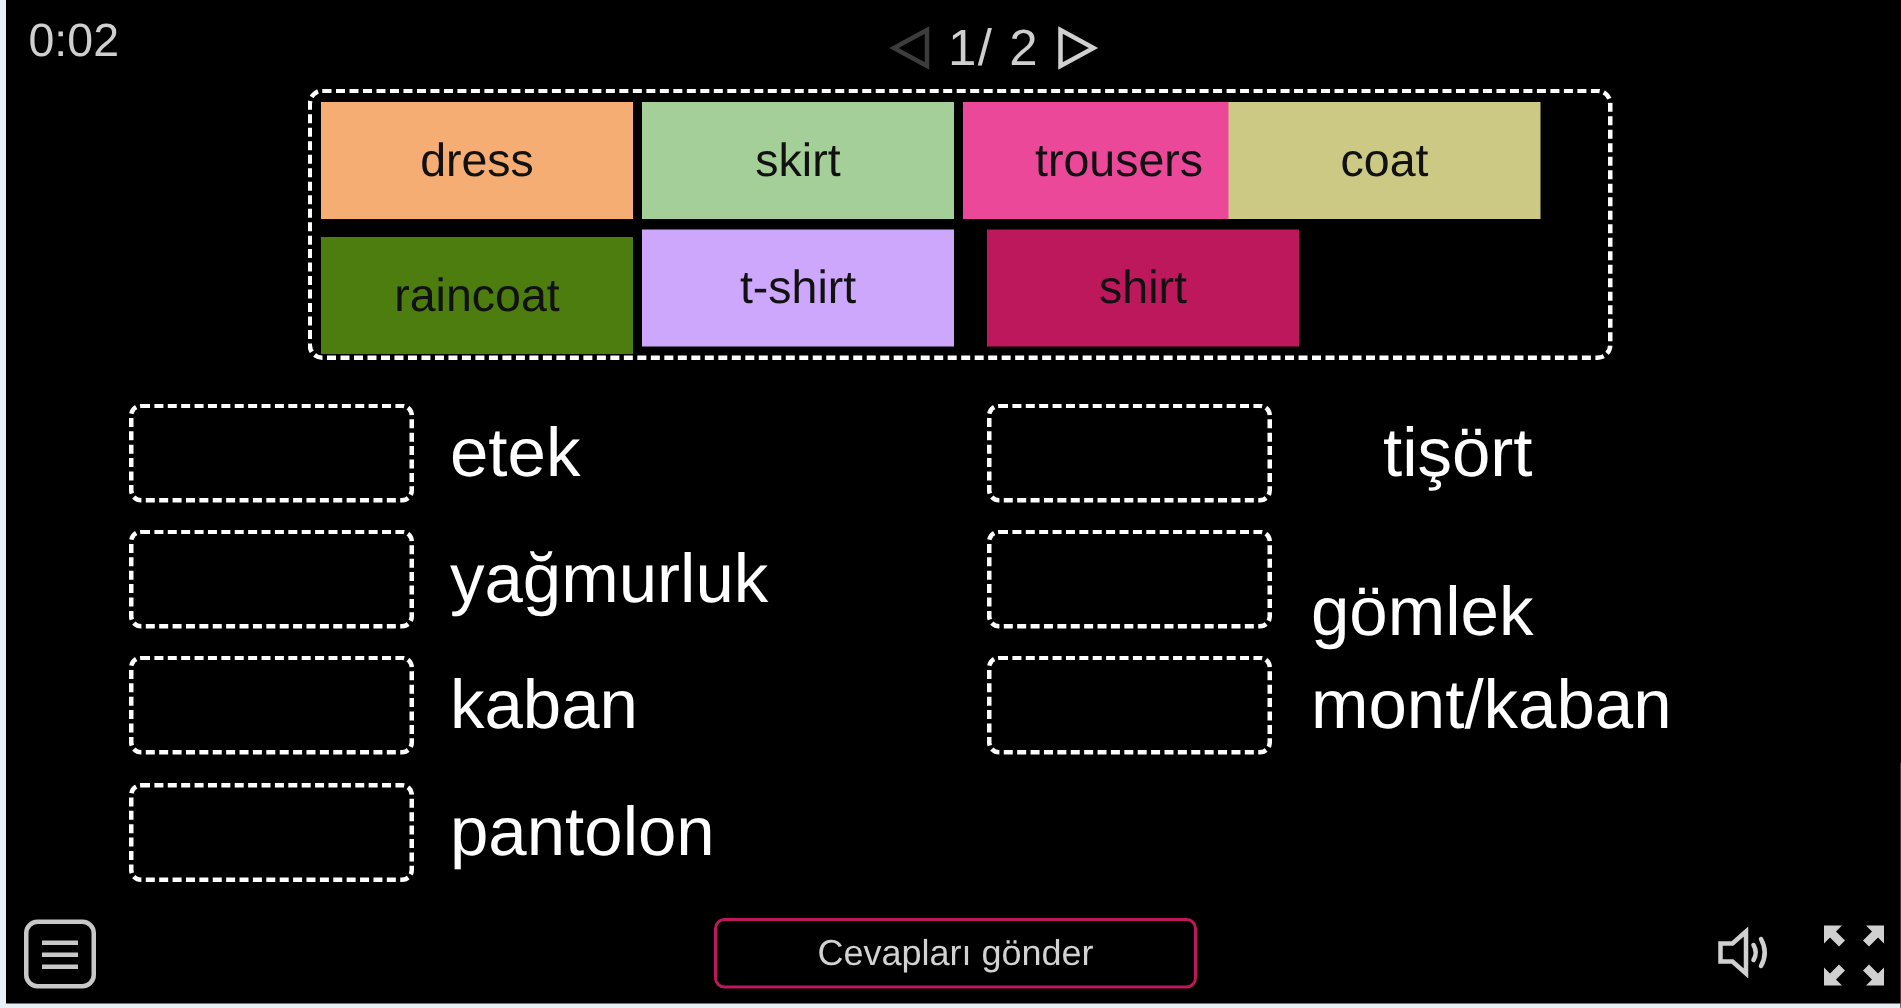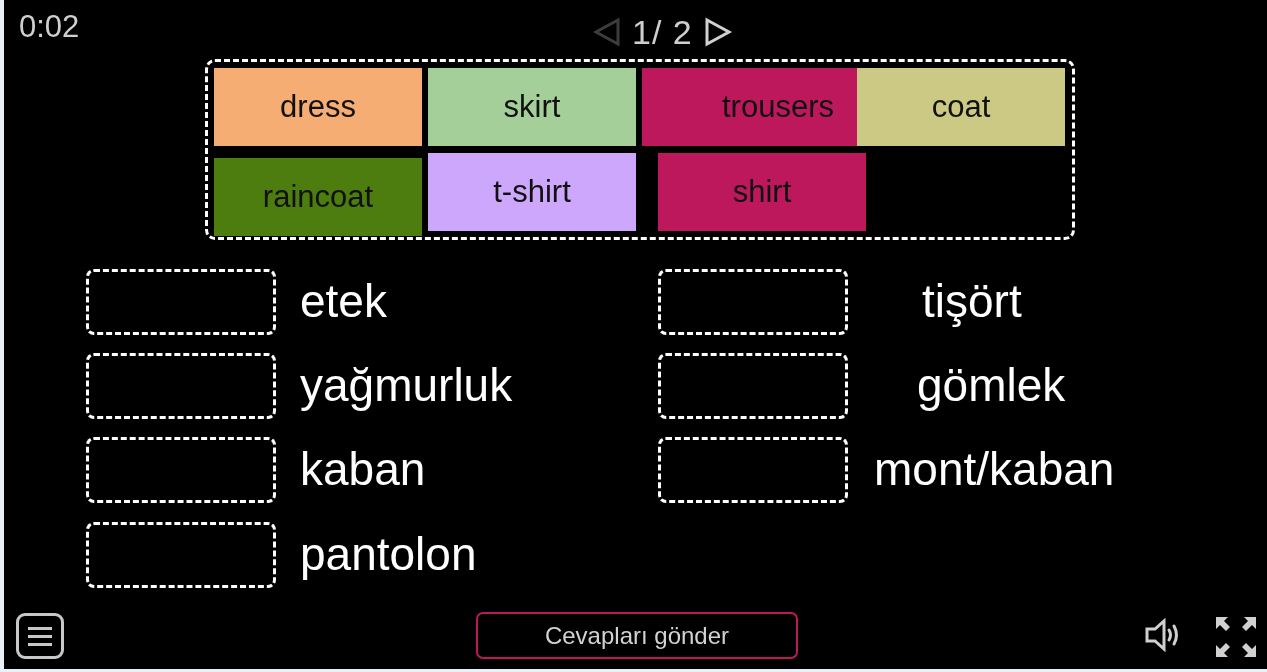--- a/index.html
+++ b/index.html
@@ -65,22 +65,22 @@
     </svg>
     <span class="txt">1/ 2</span>
     <svg class="arrow" viewBox="0 0 30 30">
       <polygon points="4,3 26,15 4,27" fill="none" stroke="#d0d0d0" stroke-width="3" stroke-linejoin="miter"></polygon>
     </svg>
   </div>
 
   <div class="bank">
     <div class="tile" style="left: 6px; top: 6px; background: rgb(246, 173, 116);">dress</div>
     <div class="tile" style="left: 220px; top: 6px; background: rgb(165, 207, 152);">skirt</div>
-    <div class="tile" style="left: 434px; top: 6px; background: #be185d; padding-left: 32px;">trousers</div>
-    <div class="tile" style="left: 649px; top: 6px; background: rgb(203, 201, 131);">coat</div>
+    <div class="tile" style="left: 434px; top: 6px; background: #ec4899;">trousers</div>
+    <div class="tile" style="left: 611px; top: 6px; background: rgb(203, 201, 131);">coat</div>
     <div class="tile" style="left: 6px; top: 96px; background: #4d7c0f;">raincoat</div>
     <div class="tile" style="left: 220px; top: 91px; background: rgb(205, 167, 251);">t-shirt</div>
     <div class="tile" style="left: 450px; top: 91px; background: #be185d; text-align: center;">shirt</div>
   </div>
 
   <div class="slot" style="left:82px;top:269px;"></div>
   <div class="word" style="left:296px;top:278px;">etek</div>
 
   <div class="slot" style="left:82px;top:353px;"></div>
   <div class="word" style="left:296px;top:362px;">yağmurluk</div>
@@ -88,21 +88,21 @@
   <div class="slot" style="left:82px;top:437px;"></div>
   <div class="word" style="left:296px;top:446px;">kaban</div>
 
   <div class="slot" style="left:82px;top:522px;"></div>
   <div class="word" style="left:296px;top:531px;">pantolon</div>
 
   <div class="slot" style="left:654px;top:269px;"></div>
   <div class="word" style="left:870px;top:278px;margin-left:48px;">tişört</div>
 
   <div class="slot" style="left:654px;top:353px;"></div>
-  <div class="word" style="left:870px;top:362px;margin-left:43px;">gömlek</div>
+  <div class="word" style="left:870px;top:384px;">gömlek</div>
 
   <div class="slot" style="left:654px;top:437px;"></div>
   <div class="word" style="left:870px;top:446px;">mont/kaban</div>
 
   <div class="menu-btn">
     <span></span>
     <span></span>
     <span></span>
   </div>
 

